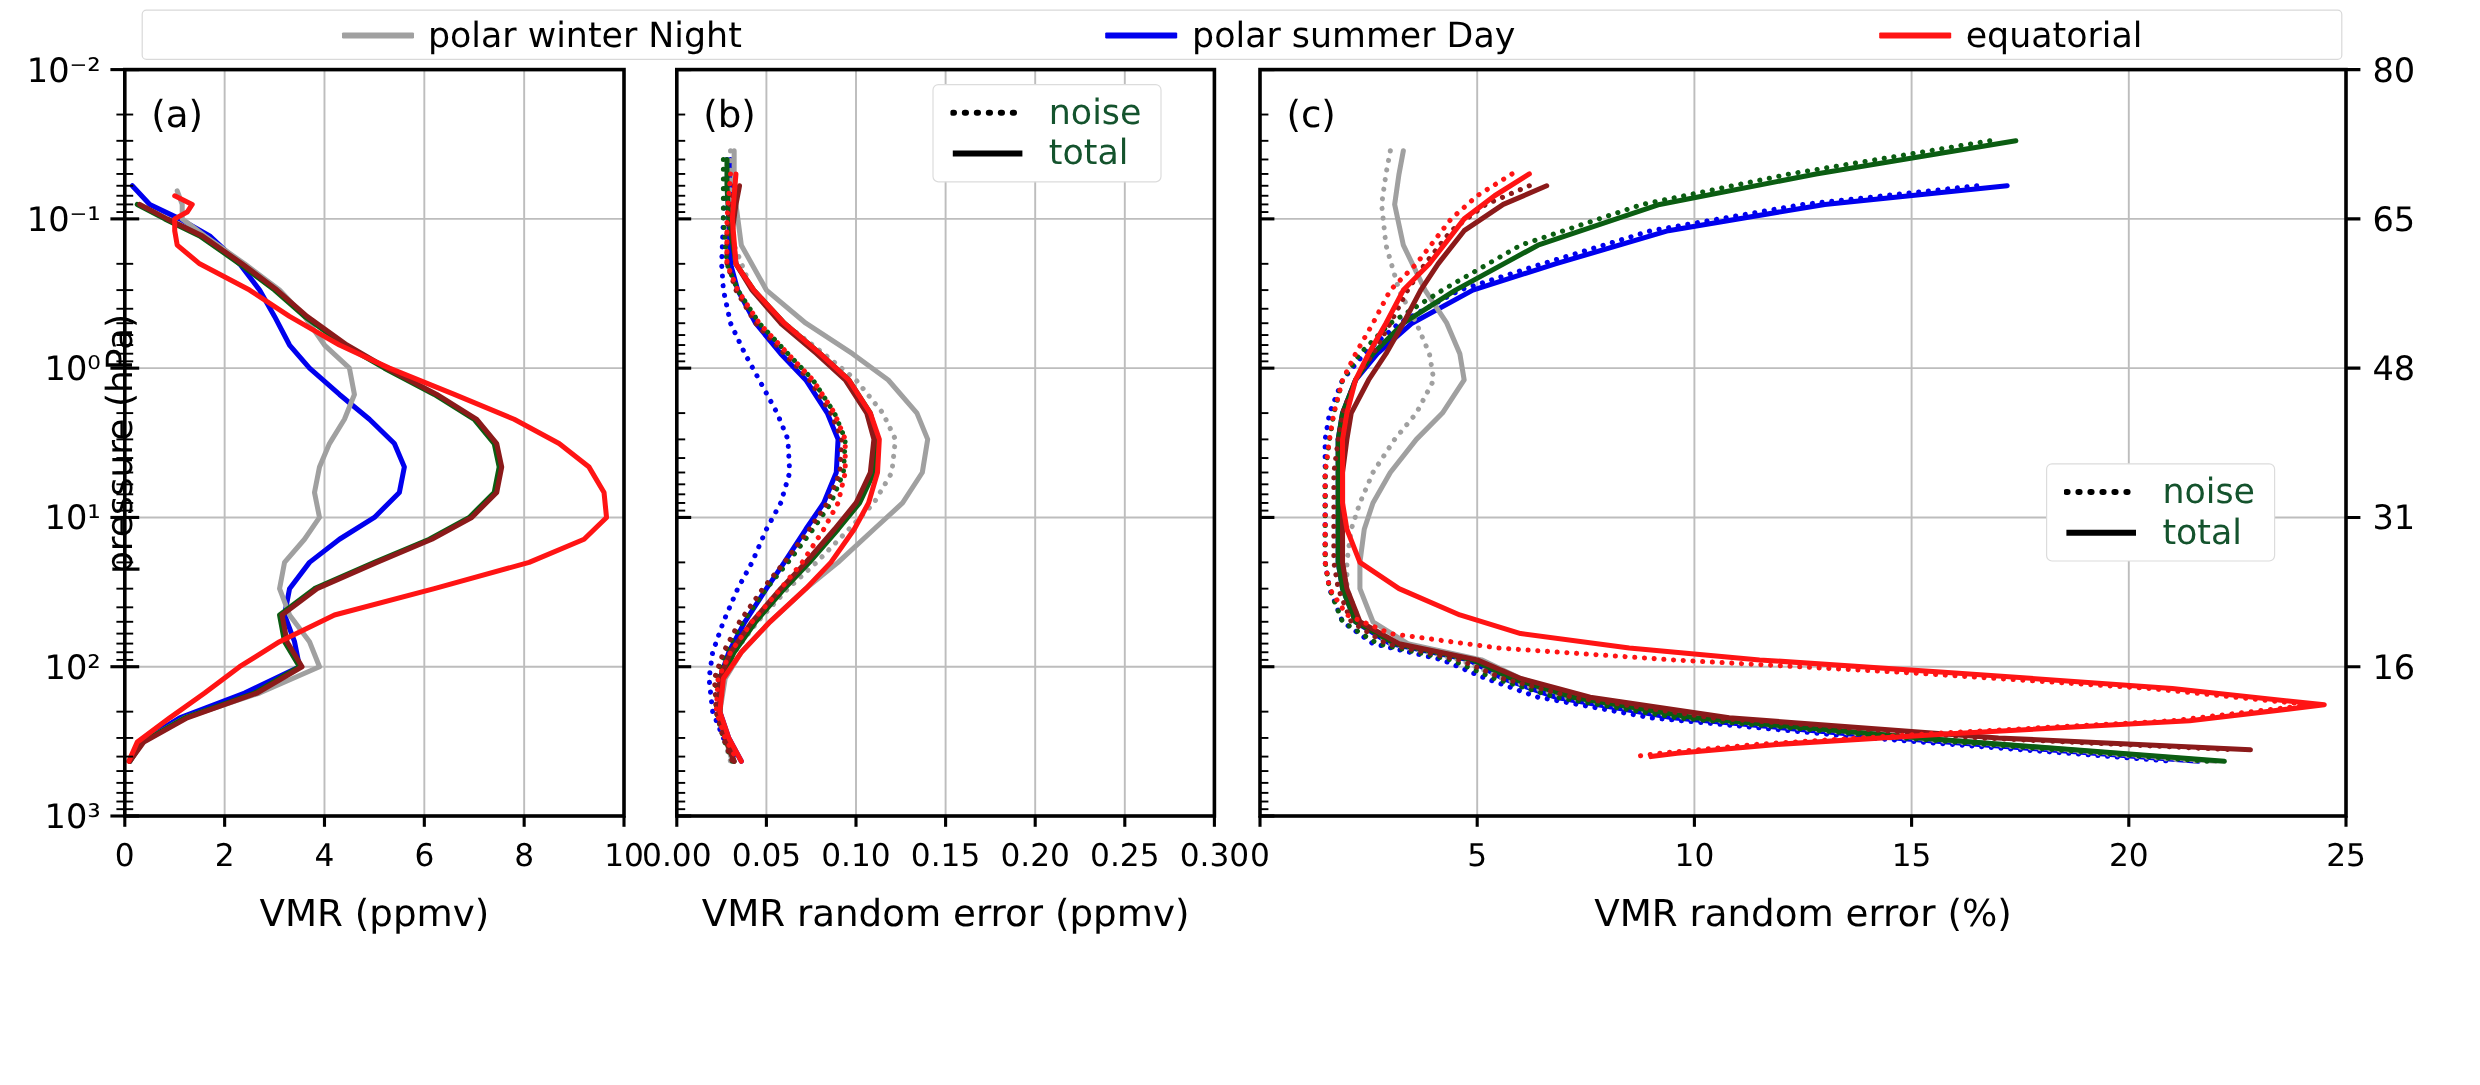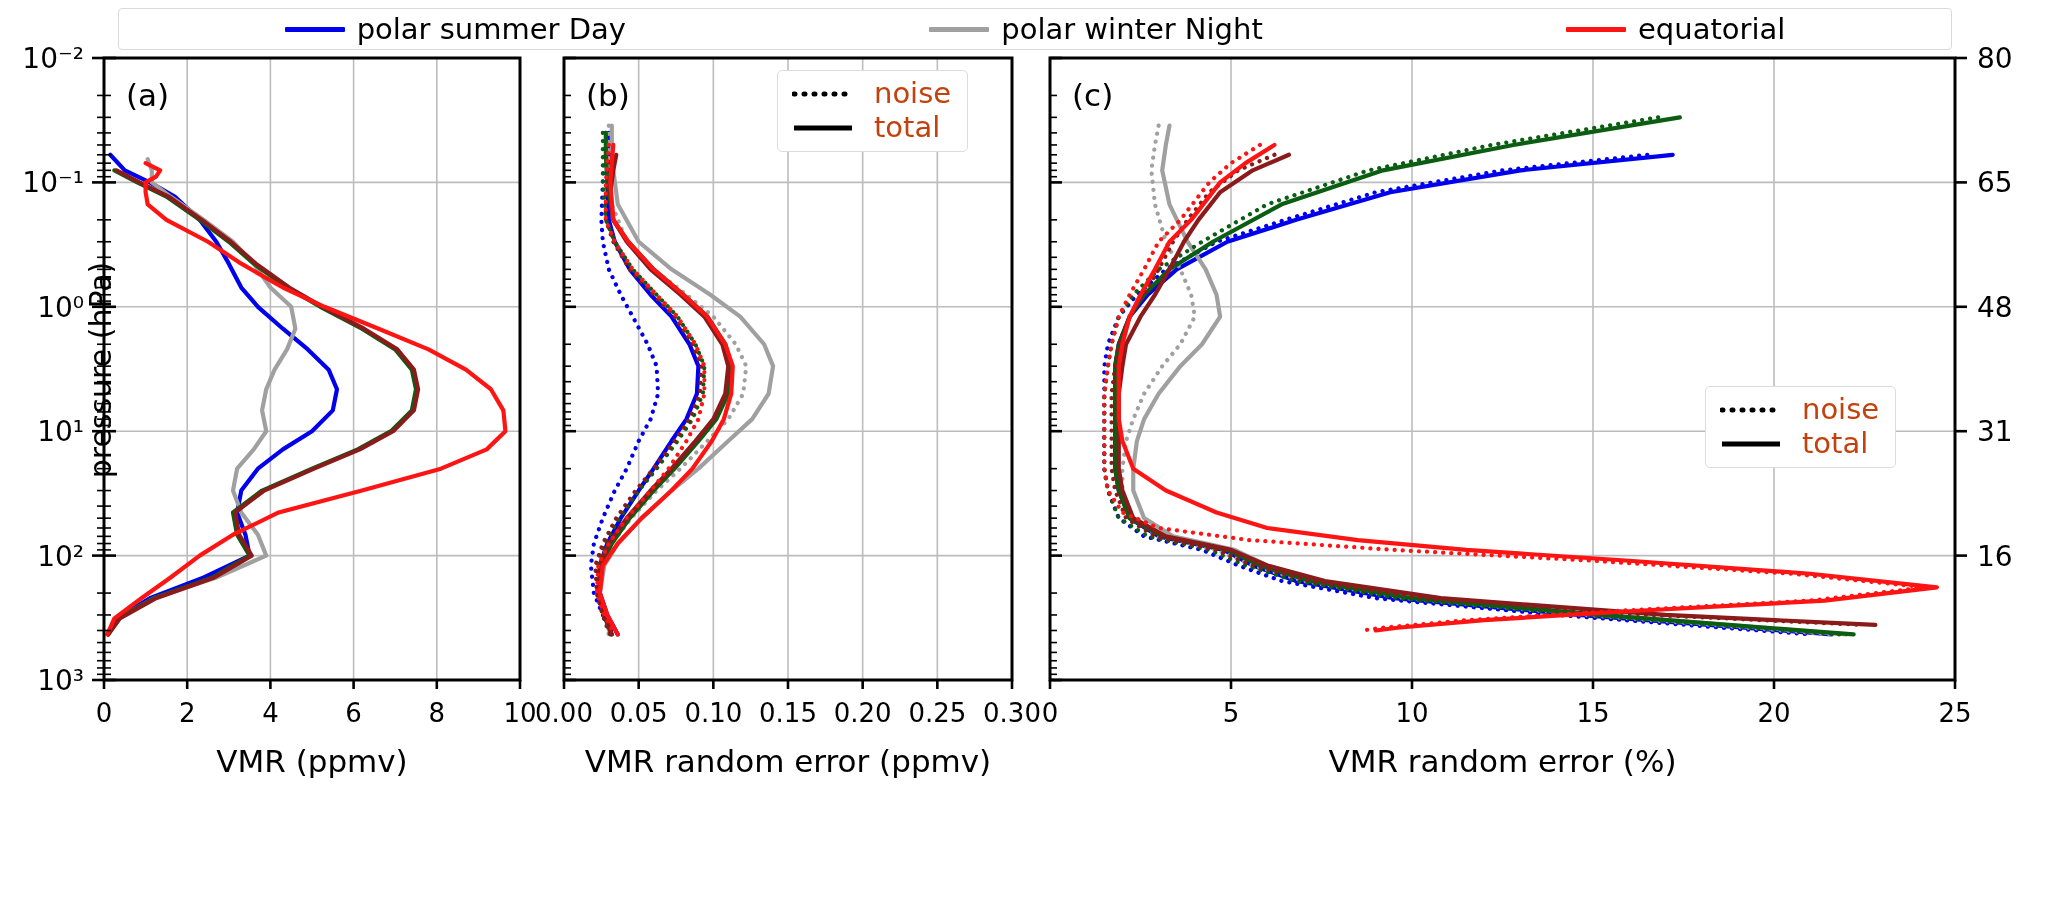--- a/index.html
+++ b/index.html
@@ -11,39 +11,39 @@
     display:flex;align-items:center;justify-content:space-around;padding:0 14px;box-sizing:border-box;
   }
   .leg-item{display:flex;align-items:center;gap:12px;}
   .leg-line{display:block;width:60px;height:5px;border-radius:1px;}
   .leg-label{font-size:29px;color:#000;white-space:nowrap;line-height:1;}
   .sub-legend{
     position:absolute;border:1px solid #dcdcdc;border-radius:5px;background:#ffffff;
     padding:8px 16px 9px 14px;display:flex;flex-direction:column;gap:5px;
   }
   .sub-row{display:flex;align-items:center;gap:20px;}
-  .sub-label{font-size:29px;color:#c2410c;line-height:1;}
+  .sub-label{font-size:29px;color:#14532d;line-height:1;}
   .ylabel{
     position:absolute;left:-8px;top:50%;transform:translateY(-50%) rotate(-90deg);
     transform-origin:center center;font-size:30px;white-space:nowrap;
   }
 </style>
 </head>
 <body>
 
 <div id="root">
 
   <div class="legend-top" id="topLegend">
       <div class="leg-item">
+        <span class="leg-line" style="background: rgb(160, 160, 160);"></span>
+        <span class="leg-label">polar winter Night</span>
+      </div>
+      <div class="leg-item">
         <span class="leg-line" style="background: rgb(0, 0, 238);"></span>
         <span class="leg-label">polar summer Day</span>
-      </div>
-      <div class="leg-item">
-        <span class="leg-line" style="background: rgb(160, 160, 160);"></span>
-        <span class="leg-label">polar winter Night</span>
       </div>
       <div class="leg-item">
         <span class="leg-line" style="background: rgb(255, 20, 20);"></span>
         <span class="leg-label">equatorial</span>
       </div>
     </div>
 
   <div style="position:absolute;left:0;top:60px;width:52px;height:620px;">
     <div class="ylabel">pressure (hPa)</div>
   </div>

